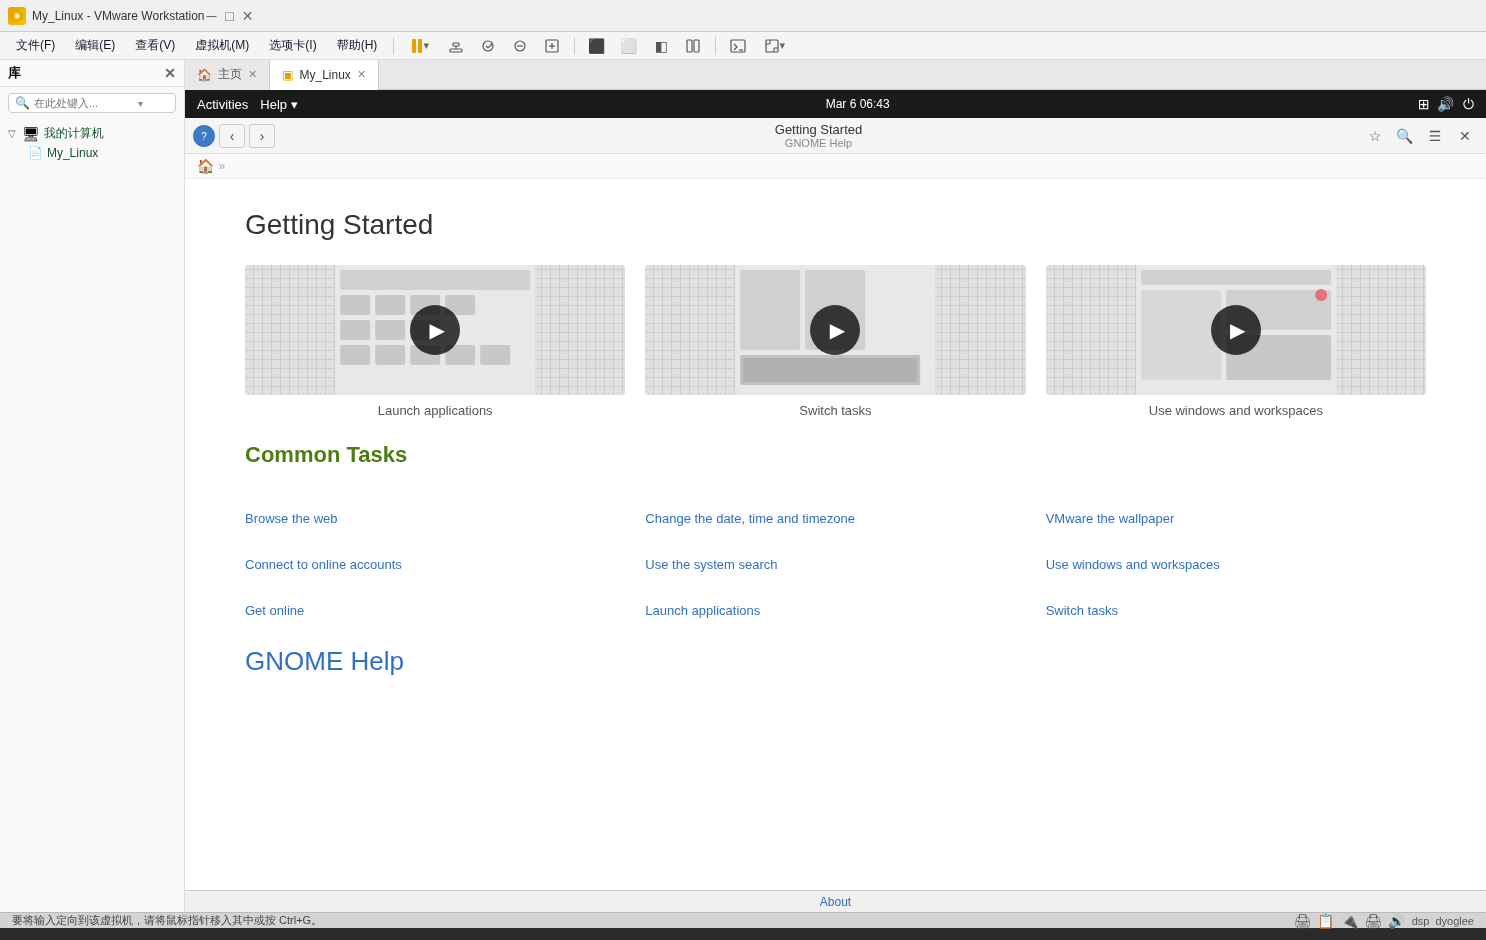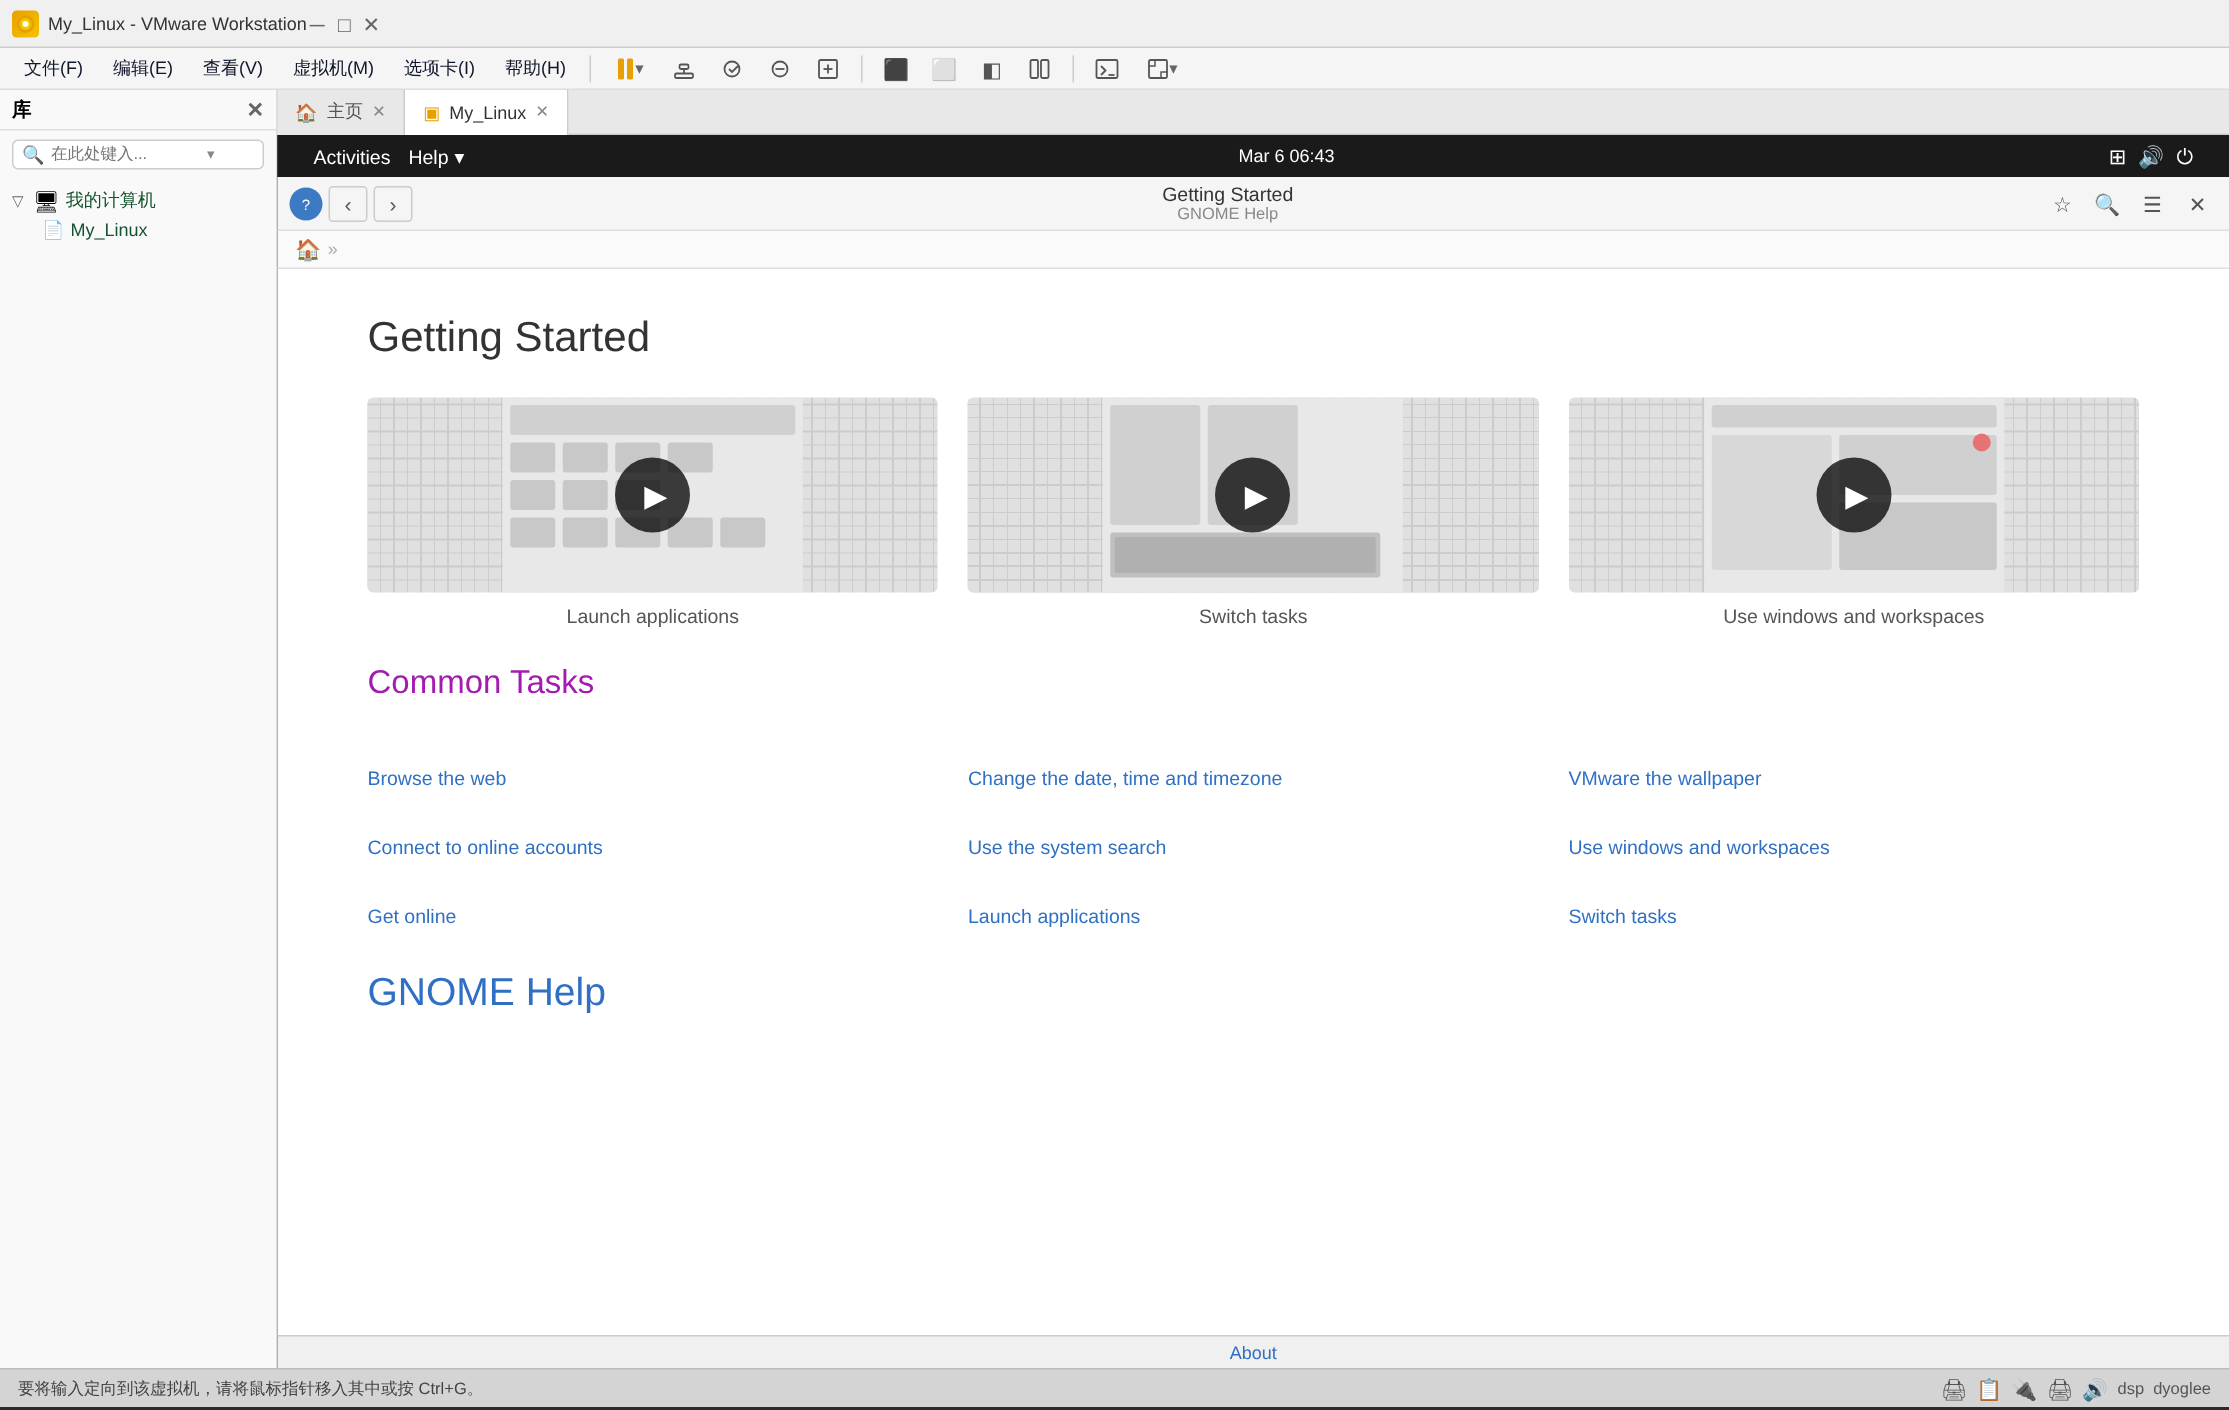--- a/index.html
+++ b/index.html
@@ -65,21 +65,21 @@
     .tab.home { background: #e8e8e8; color: #555; }
     .tab.active { background: white; color: #333; }
     .tab-close { font-size: 11px; color: #888; cursor: pointer; }
 
     
     .vm-content { flex: 1; display: flex; flex-direction: column; background: #1a1a1a; }
 
     
     .gnome-topbar {
       display: flex; align-items: center; justify-content: space-between;
-      background: #1a1a1a; height: 28px; padding: 0 24px;
+      background: #1a1a1a; height: 28px; padding: 0 12px;
       color: white; font-size: 13px;
     }
     .gnome-left { display: flex; align-items: center; gap: 12px; }
     .gnome-activities { font-size: 13px; color: white; cursor: pointer; }
     .gnome-help { display: flex; align-items: center; gap: 4px; font-size: 13px; color: white; cursor: pointer; }
     .gnome-center { font-size: 12px; color: white; }
     .gnome-right { display: flex; align-items: center; gap: 8px; }
     .gnome-icon { font-size: 14px; color: white; cursor: pointer; }
 
     
@@ -122,39 +122,39 @@
 
     
     .thumb-grid { width: 100%; height: 100%; background: #e0e0e0; position: relative; }
     .thumb-grid::before {
       content: ''; position: absolute; inset: 0;
       background: repeating-linear-gradient(0deg, transparent, transparent 8px, #ccc 8px, #ccc 9px),
                   repeating-linear-gradient(90deg, transparent, transparent 8px, #ccc 8px, #ccc 9px);
     }
 
     
-    .section-title { font-size: 22px; font-weight: 400; color: #a21caf; margin-bottom: 16px; margin-top: 8px; }
+    .section-title { font-size: 22px; font-weight: 700; color: #4d7c0f; margin-bottom: 16px; margin-top: 8px; }
     .tasks-grid { display: grid; grid-template-columns: 1fr 1fr 1fr; gap: 8px 20px; margin-bottom: 24px; }
     .task-link { color: #3070c4; font-size: 13px; text-decoration: none; cursor: pointer; padding: 4px 0; display: block; margin-top: 23px; }
 
     
     .gnome-help-link { font-size: 26px; font-weight: 300; color: #3070c4; cursor: pointer; text-decoration: none; }
 
     
     .status-bar {
       display: flex; align-items: center; justify-content: space-between;
       background: #f0f0f0; border-top: 1px solid #ccc; height: 22px; padding: 0 12px;
       font-size: 11px; color: #555;
     }
     .about-link { color: #3070c4; cursor: pointer; font-size: 12px; }
 
     
     .vmware-bottom {
       display: flex; align-items: center; justify-content: space-between;
-      background: #d4d4d4; border-top: 1px solid #bbb; height: 26px; padding: 0 12px;
+      background: #d4d4d4; border-top: 1px solid #bbb; height: 16px; padding: 0 12px;
       font-size: 11px; color: #444;
     }
     .vmware-bottom-right { display: flex; align-items: center; gap: 6px; }
     .bottom-icon { font-size: 14px; color: #555; }
   </style>
 </head>
 <body>
 
 <div class="title-bar">
   <div class="title-bar-left">

